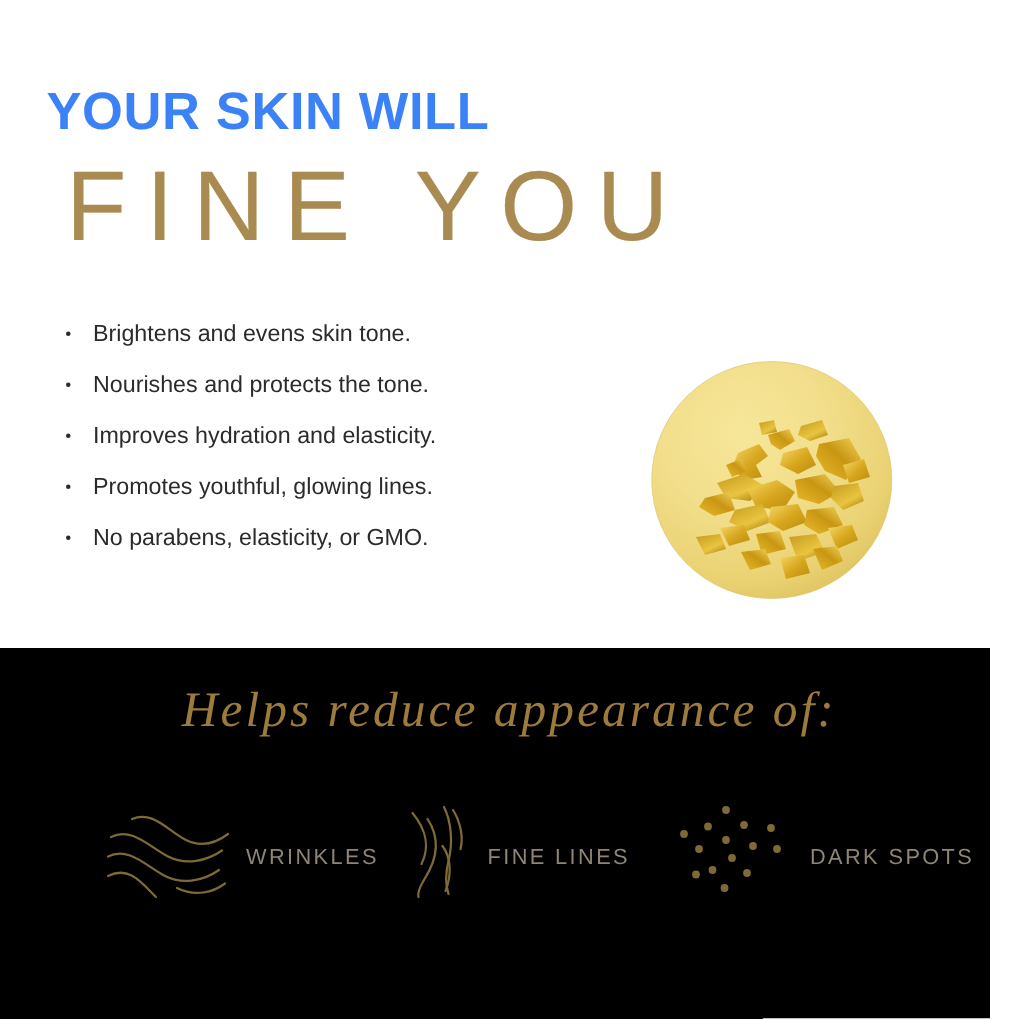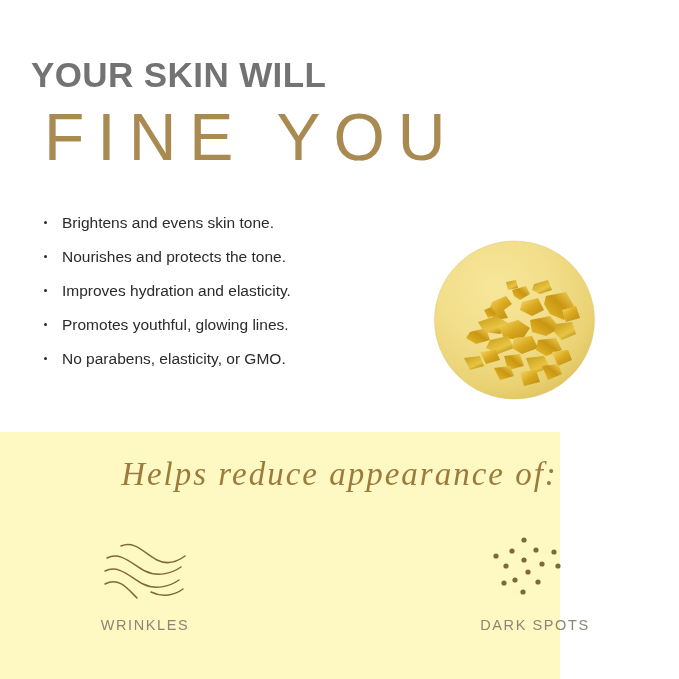--- a/index.html
+++ b/index.html
@@ -33,21 +33,21 @@
   }
 
   .headline-primary {
     position: absolute;
     left: 31px;
     top: 57px;
     font-family: "Liberation Sans", sans-serif;
     font-weight: bold;
     font-size: 35px;
     letter-spacing: 0.4px;
-    color: #737373;
+    color: #3b82f6;
     line-height: 1;
     white-space: nowrap;
   }
 
   .headline-secondary {
     position: absolute;
     left: 44px;
     top: 100px;
     font-family: "Liberation Sans", sans-serif;
     font-weight: 300;
@@ -100,23 +100,23 @@
     display: block;
     width: 161px;
     height: 160px;
   }
 
   
   .bottom-section {
     position: absolute;
     left: 0;
     top: 432px;
-    width: 560px;
+    width: 660px;
     height: 247px;
-    background: #fef9c3;
+    background: #000000;
   }
 
   .script-heading {
     position: absolute;
     left: 0;
     top: 24px;
     width: 679px;
     text-align: center;
     font-family: "Liberation Serif", serif;
     font-style: italic;
@@ -131,21 +131,21 @@
     left: 60px;
     top: 95px;
     width: 560px;
     display: flex;
     justify-content: space-between;
     align-items: flex-start;
   }
   .feature-cell {
     width: 170px;
     display: flex;
-    flex-direction: column;
+    flex-direction: row;
     align-items: center;
   }
   .feature-icon {
     height: 80px;
     display: flex;
     align-items: center;
     justify-content: center;
   }
   .feature-label {
     margin-top: 10px;
@@ -263,20 +263,34 @@
               <path d="M14 26 C28 19, 40 33, 52 39 C64 45, 78 42, 88 35"></path>
               <path d="M12 39 C26 32, 38 46, 50 52 C62 58, 76 55, 86 48"></path>
               <path d="M12 52 C26 45, 34 56, 44 66"></path>
               <path d="M58 60 C70 66, 82 63, 90 57"></path>
             </g>
           </svg>
         </div>
         <div class="feature-label">WRINKLES</div>
       </div>
 
+      <div class="feature-cell">
+        <div class="feature-icon">
+          <svg width="70" height="70" viewBox="0 0 70 70" xmlns="http://www.w3.org/2000/svg">
+            <g fill="none" stroke="#7d6a37" stroke-width="1.5" stroke-linecap="round">
+              <path d="M20 10 C30 22, 31 34, 26 44"></path>
+              <path d="M30 14 C38 26, 37 40, 28 54 C25 59, 23 63, 24 66"></path>
+              <path d="M40 32 C46 40, 46 52, 42 62"></path>
+              <path d="M47 8 C52 16, 54 26, 52 34"></path>
+              <path d="M41 6 C46 16, 47 30, 44 42 C42 50, 42 58, 44 64"></path>
+            </g>
+          </svg>
+        </div>
+        <div class="feature-label">FINE LINES</div>
+      </div>
 
       <div class="feature-cell">
         <div class="feature-icon">
           <svg width="90" height="70" viewBox="0 0 90 70" xmlns="http://www.w3.org/2000/svg">
             <g fill="#7d6a37">
               <circle cx="34" cy="8" r="2.6"></circle>
               <circle cx="22" cy="19" r="2.6"></circle>
               <circle cx="46" cy="18" r="2.6"></circle>
               <circle cx="64" cy="20" r="2.6"></circle>
               <circle cx="6" cy="24" r="2.6"></circle>

